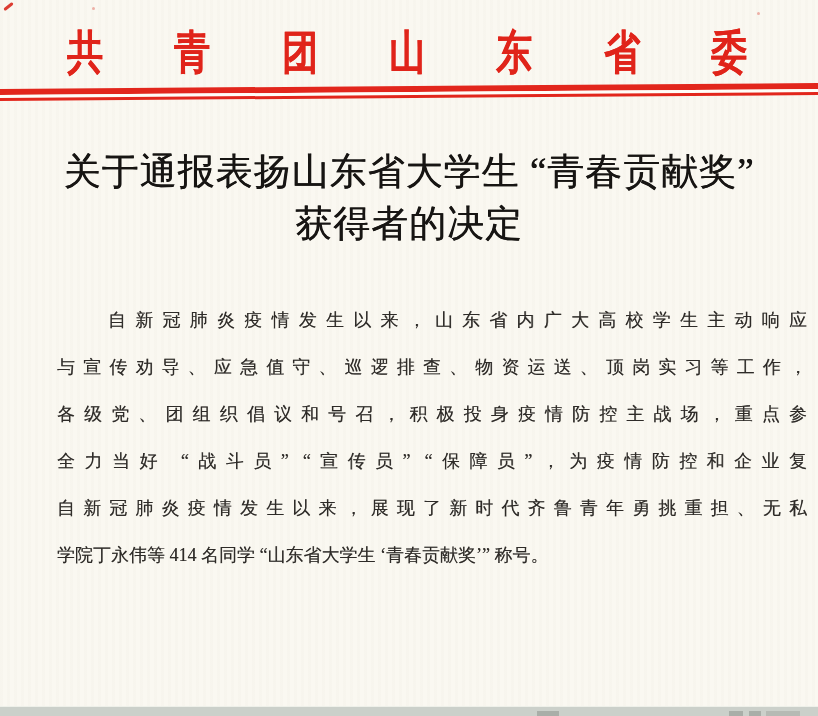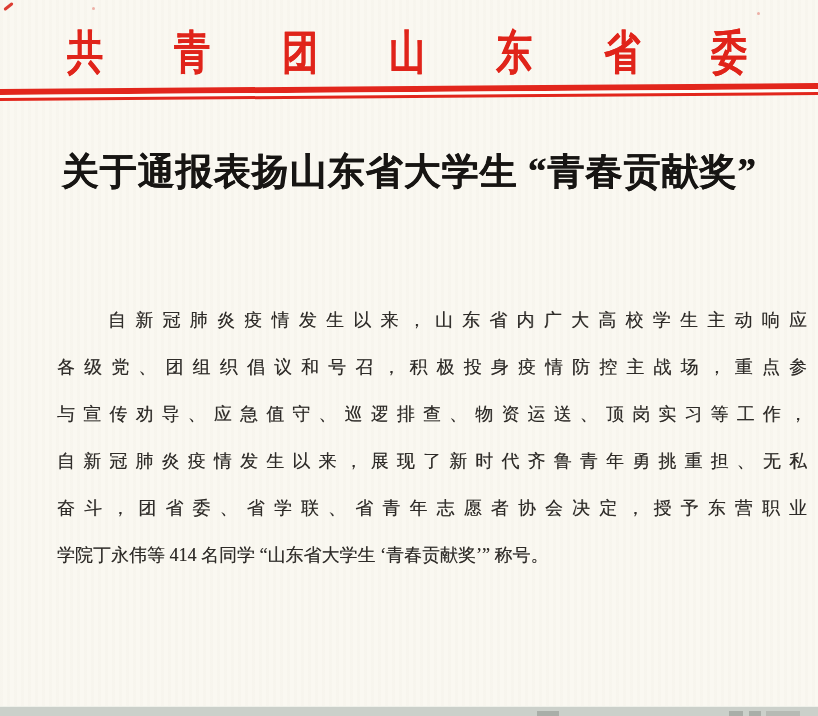--- a/index.html
+++ b/index.html
@@ -40,21 +40,21 @@
     transform:rotate(-0.42deg);
   }
   .red-rule .thick{height:6px;background:#e2261c;}
   .red-rule .gap{height:3px;background:#fffdf8;}
   .red-rule .thin{height:2.5px;background:#e2261c;}
 
   
   .doc-title{
     position:absolute;left:0;top:146px;width:818px;margin:0;
     text-align:center;color:#171513;
-    font-size:37px;line-height:52px;font-weight:bold;
+    font-size:37px;line-height:52px;font-weight:normal;
     text-shadow:0.5px 0 0 currentColor;
     letter-spacing:1px;
   }
   .doc-title .title-line{display:block;}
 
   
   .doc-body{
     position:absolute;left:57px;top:297px;width:750px;height:419px;
     color:#2e2b28;font-size:18px;line-height:47px;
     overflow:hidden;
@@ -102,31 +102,32 @@
   </div>
 
   <div class="red-rule">
     <div class="thick"></div>
     <div class="gap"></div>
     <div class="thin"></div>
   </div>
 
   <h1 class="doc-title">
     <span class="title-line">关于通报表扬山东省大学生 “青春贡献奖”</span>
+    <span class="title-line">获得者的决定</span>
   </h1>
 
   <div class="doc-body">
     <div class="para">
       <div class="bline indent fill">自新冠肺炎疫情发生以来，山东省内广大高校学生主动响应</div>
+      <div class="bline fill">与宣传劝导、应急值守、巡逻排查、物资运送、顶岗实习等工作，</div>
       <div class="bline fill">各级党、团组织倡议和号召，积极投身疫情防控主战场，重点参</div>
-      <div class="bline fill">与宣传劝导、应急值守、巡逻排查、物资运送、顶岗实习等工作，</div>
+      <div class="bline fill">全力当好 “战斗员” “宣传员” “保障员”，为疫情防控和企业复</div>
       <div class="bline fill">自新冠肺炎疫情发生以来，展现了新时代齐鲁青年勇挑重担、无私</div>
     </div>
     <div class="para">
-      <div class="bline fill">奋斗，团省委、省学联、省青年志愿者协会决定，授予东营职业</div>
       <div class="bline">学院丁永伟等 414 名同学 “山东省大学生 ‘青春贡献奖’” 称号。</div>
     </div>
   </div>
 
   <div class="bottom-strip">
     <div class="seg a"></div>
     <div class="seg b"></div>
     <div class="seg c"></div>
     <div class="seg d"></div>
   </div>

